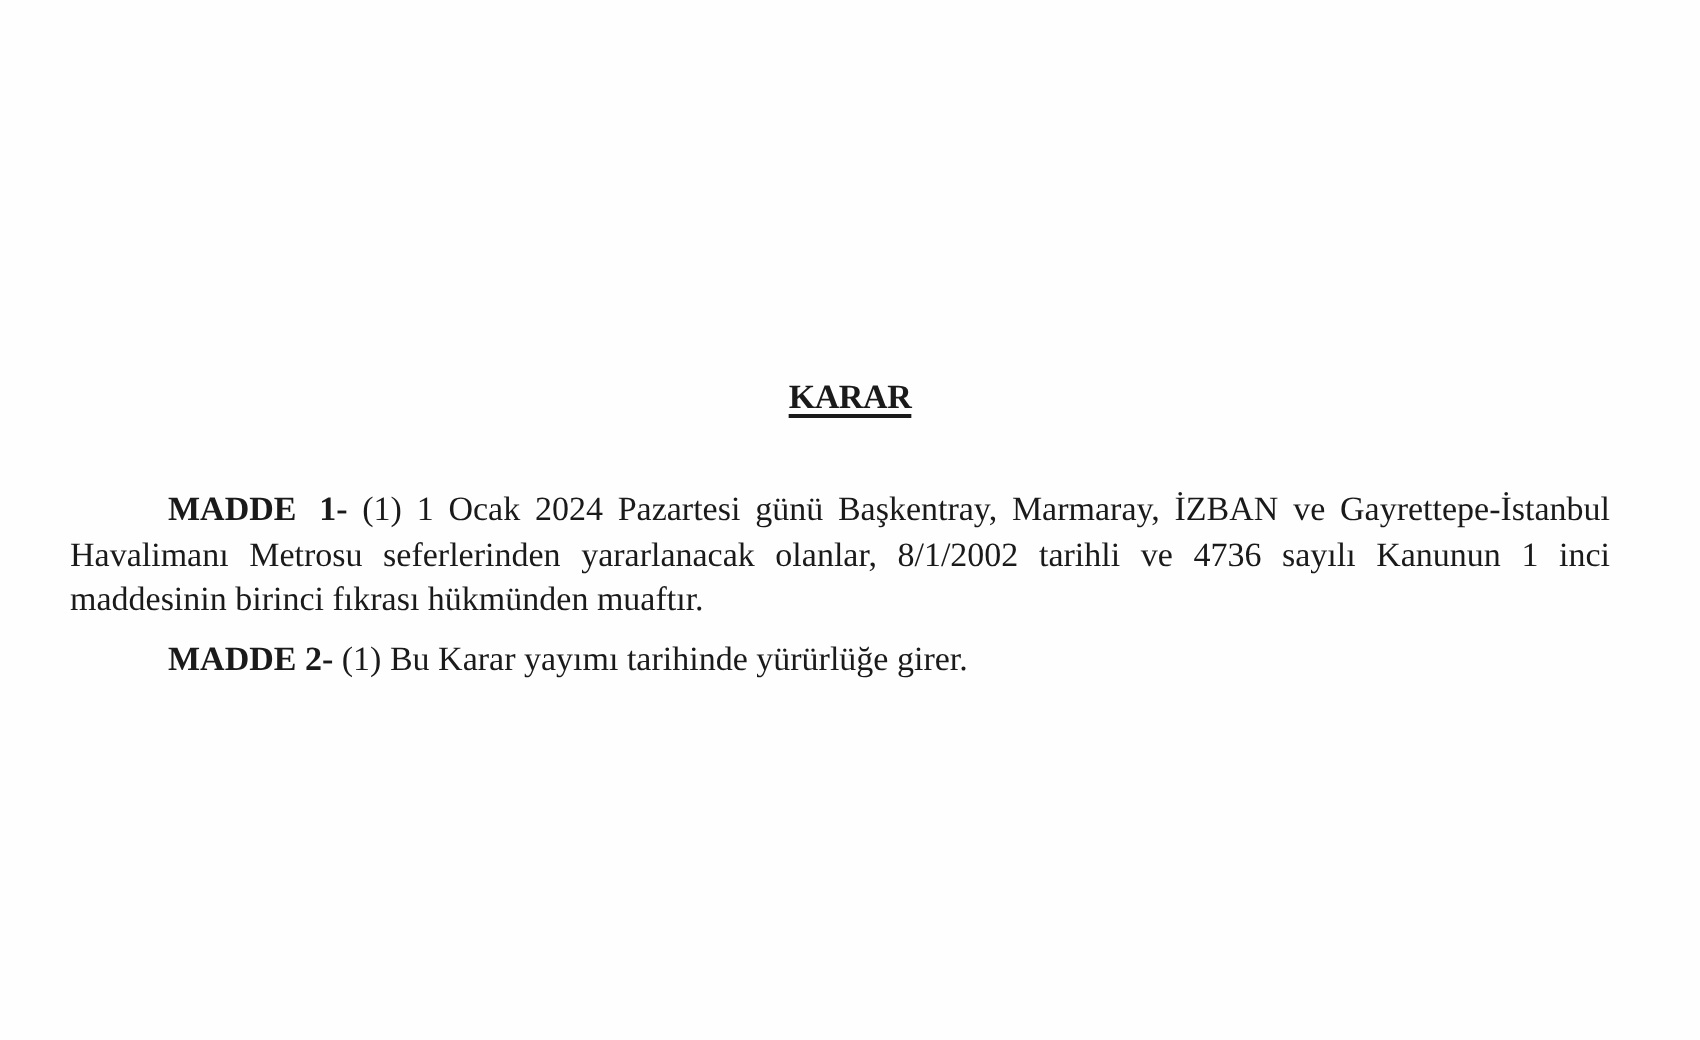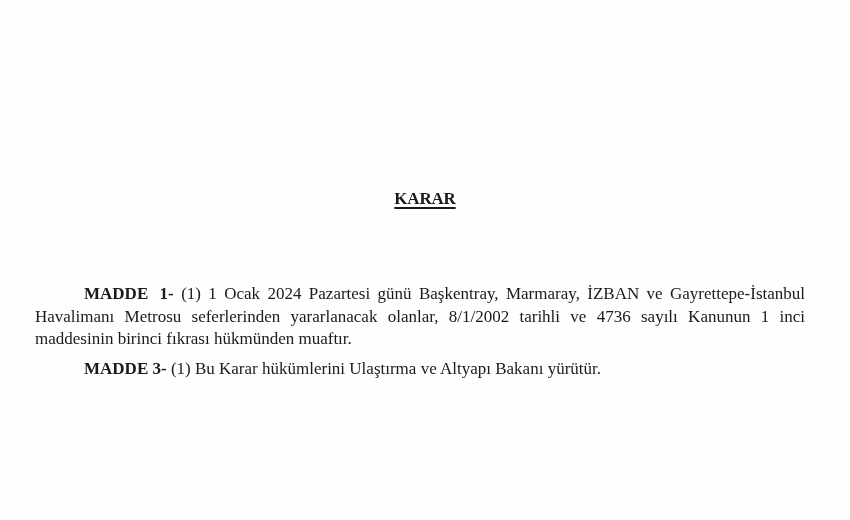--- a/index.html
+++ b/index.html
@@ -39,21 +39,20 @@
       text-underline-offset: 3px;
       text-align: center;
     }
     .body {
       position: absolute;
       left: 35px;
       width: 770px;
       top: 244px;
       font-size: 17px;
       line-height: 22.5px;
-      margin-top: 39px;
     }
     .para {
       text-indent: 49px;
       text-align: justify;
       margin: 0;
     }
     .para.p1 { margin-bottom: 7px; }
     .para.p2 { margin-bottom: 12px; }
     .madde-label {
       font-weight: bold;
@@ -63,15 +62,15 @@
 </head>
 <body>
 
 <div class="page">
   <div class="title">
     <span class="line2">KARAR</span>
   </div>
 
   <div class="body">
     <p class="para p1"><span class="madde-label">MADDE 1-</span><span> (1) 1 Ocak 2024 Pazartesi günü Başkentray, Marmaray, İZBAN ve Gayrettepe-İstanbul Havalimanı Metrosu seferlerinden yararlanacak olanlar, 8/1/2002 tarihli ve 4736 sayılı Kanunun 1 inci maddesinin birinci fıkrası hükmünden muaftır.</span></p>
-    <p class="para p3"><span class="madde-label">MADDE 3-</span><span> (1) Bu Karar hükümlerini Ulaştırma ve Altyapı Bakanı yürütür.</span></p>
+    <p class="para p2"><span class="madde-label">MADDE 2-</span><span> (1) Bu Karar yayımı tarihinde yürürlüğe girer.</span></p>
   </div>
 </div>
 
 </body></html>

